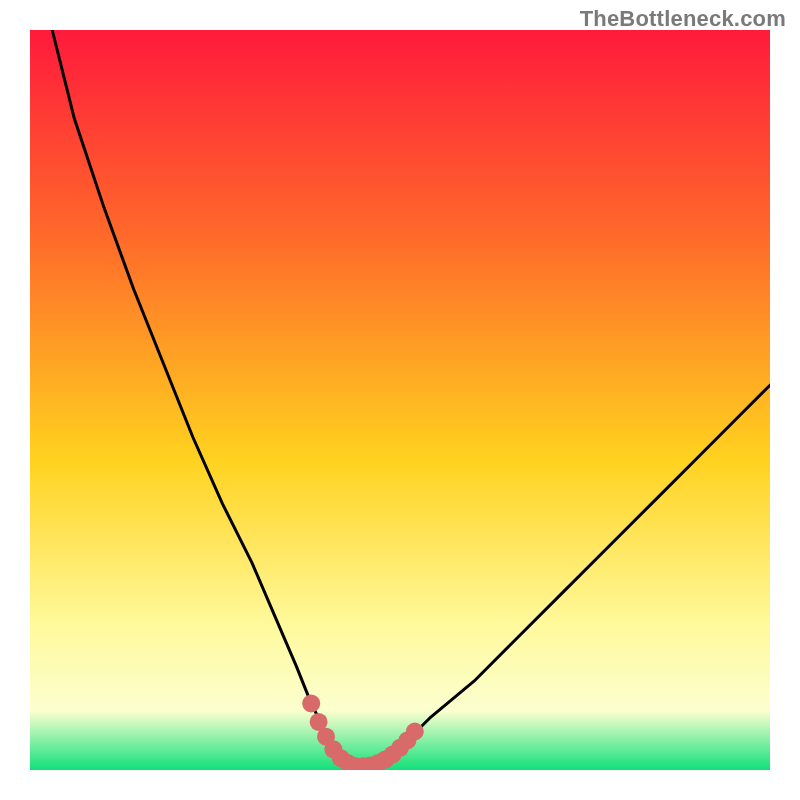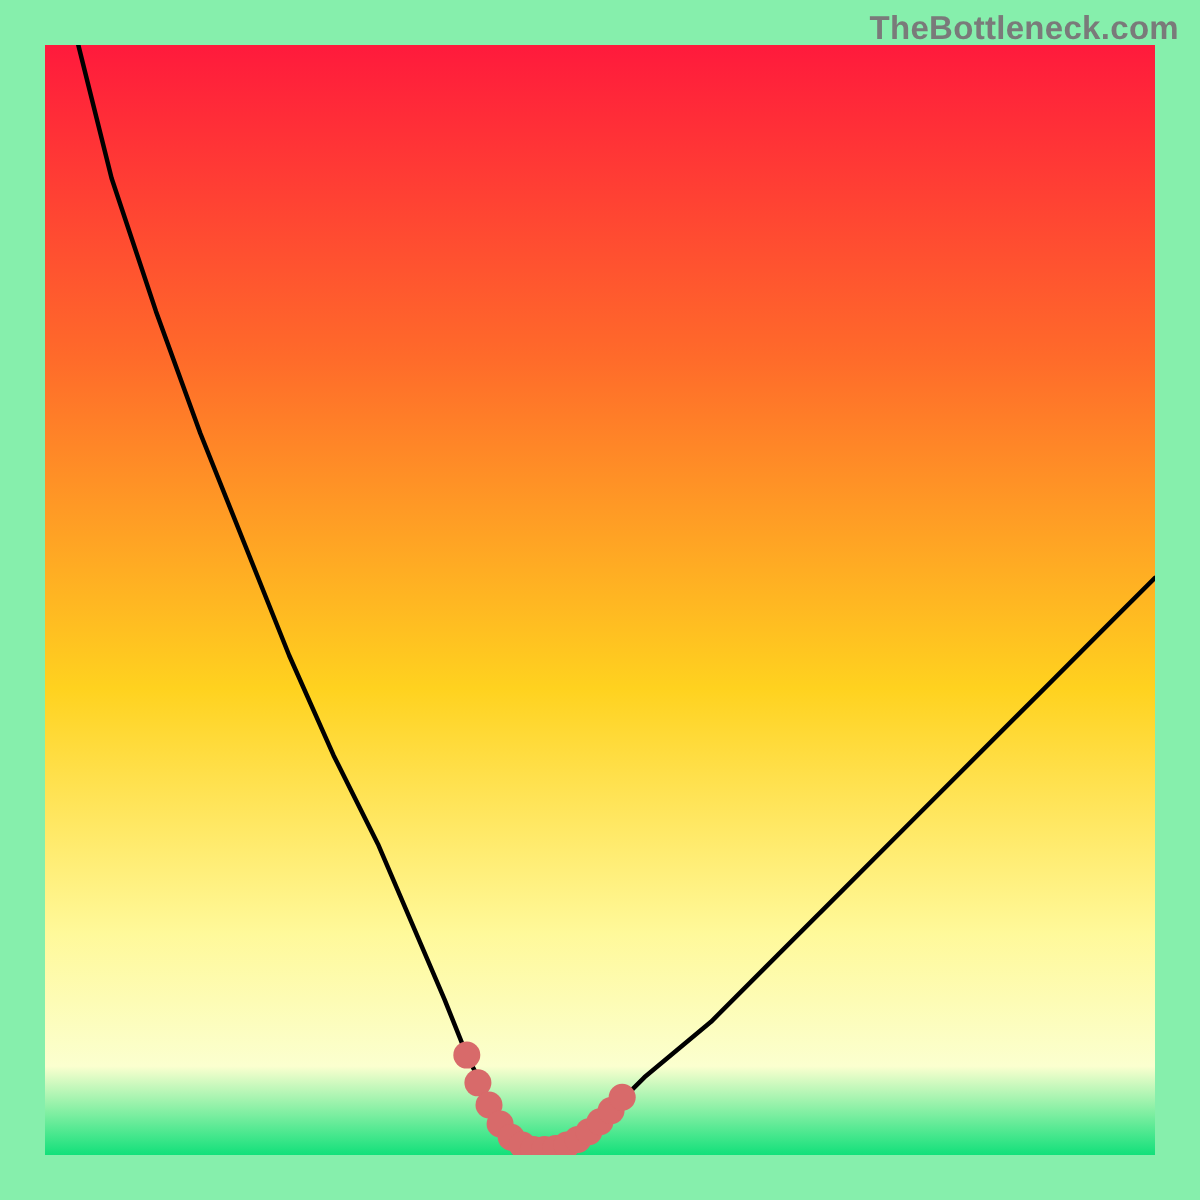--- a/index.html
+++ b/index.html
@@ -8,21 +8,21 @@
     width: 800px;
     height: 800px;
     overflow: hidden;
     background: #000;
     font-family: Arial, Helvetica, sans-serif;
   }
   .frame {
     position: absolute;
     left: 0; top: 0;
     width: 800px; height: 800px;
-    background: #86efac;
+    background: #ffffff;
   }
   .plot {
     position: absolute;
     left: 30px; top: 30px;
     width: 740px; height: 740px;
     overflow: hidden;
   }
   .watermark {
     position: absolute;
     top: 6px;

